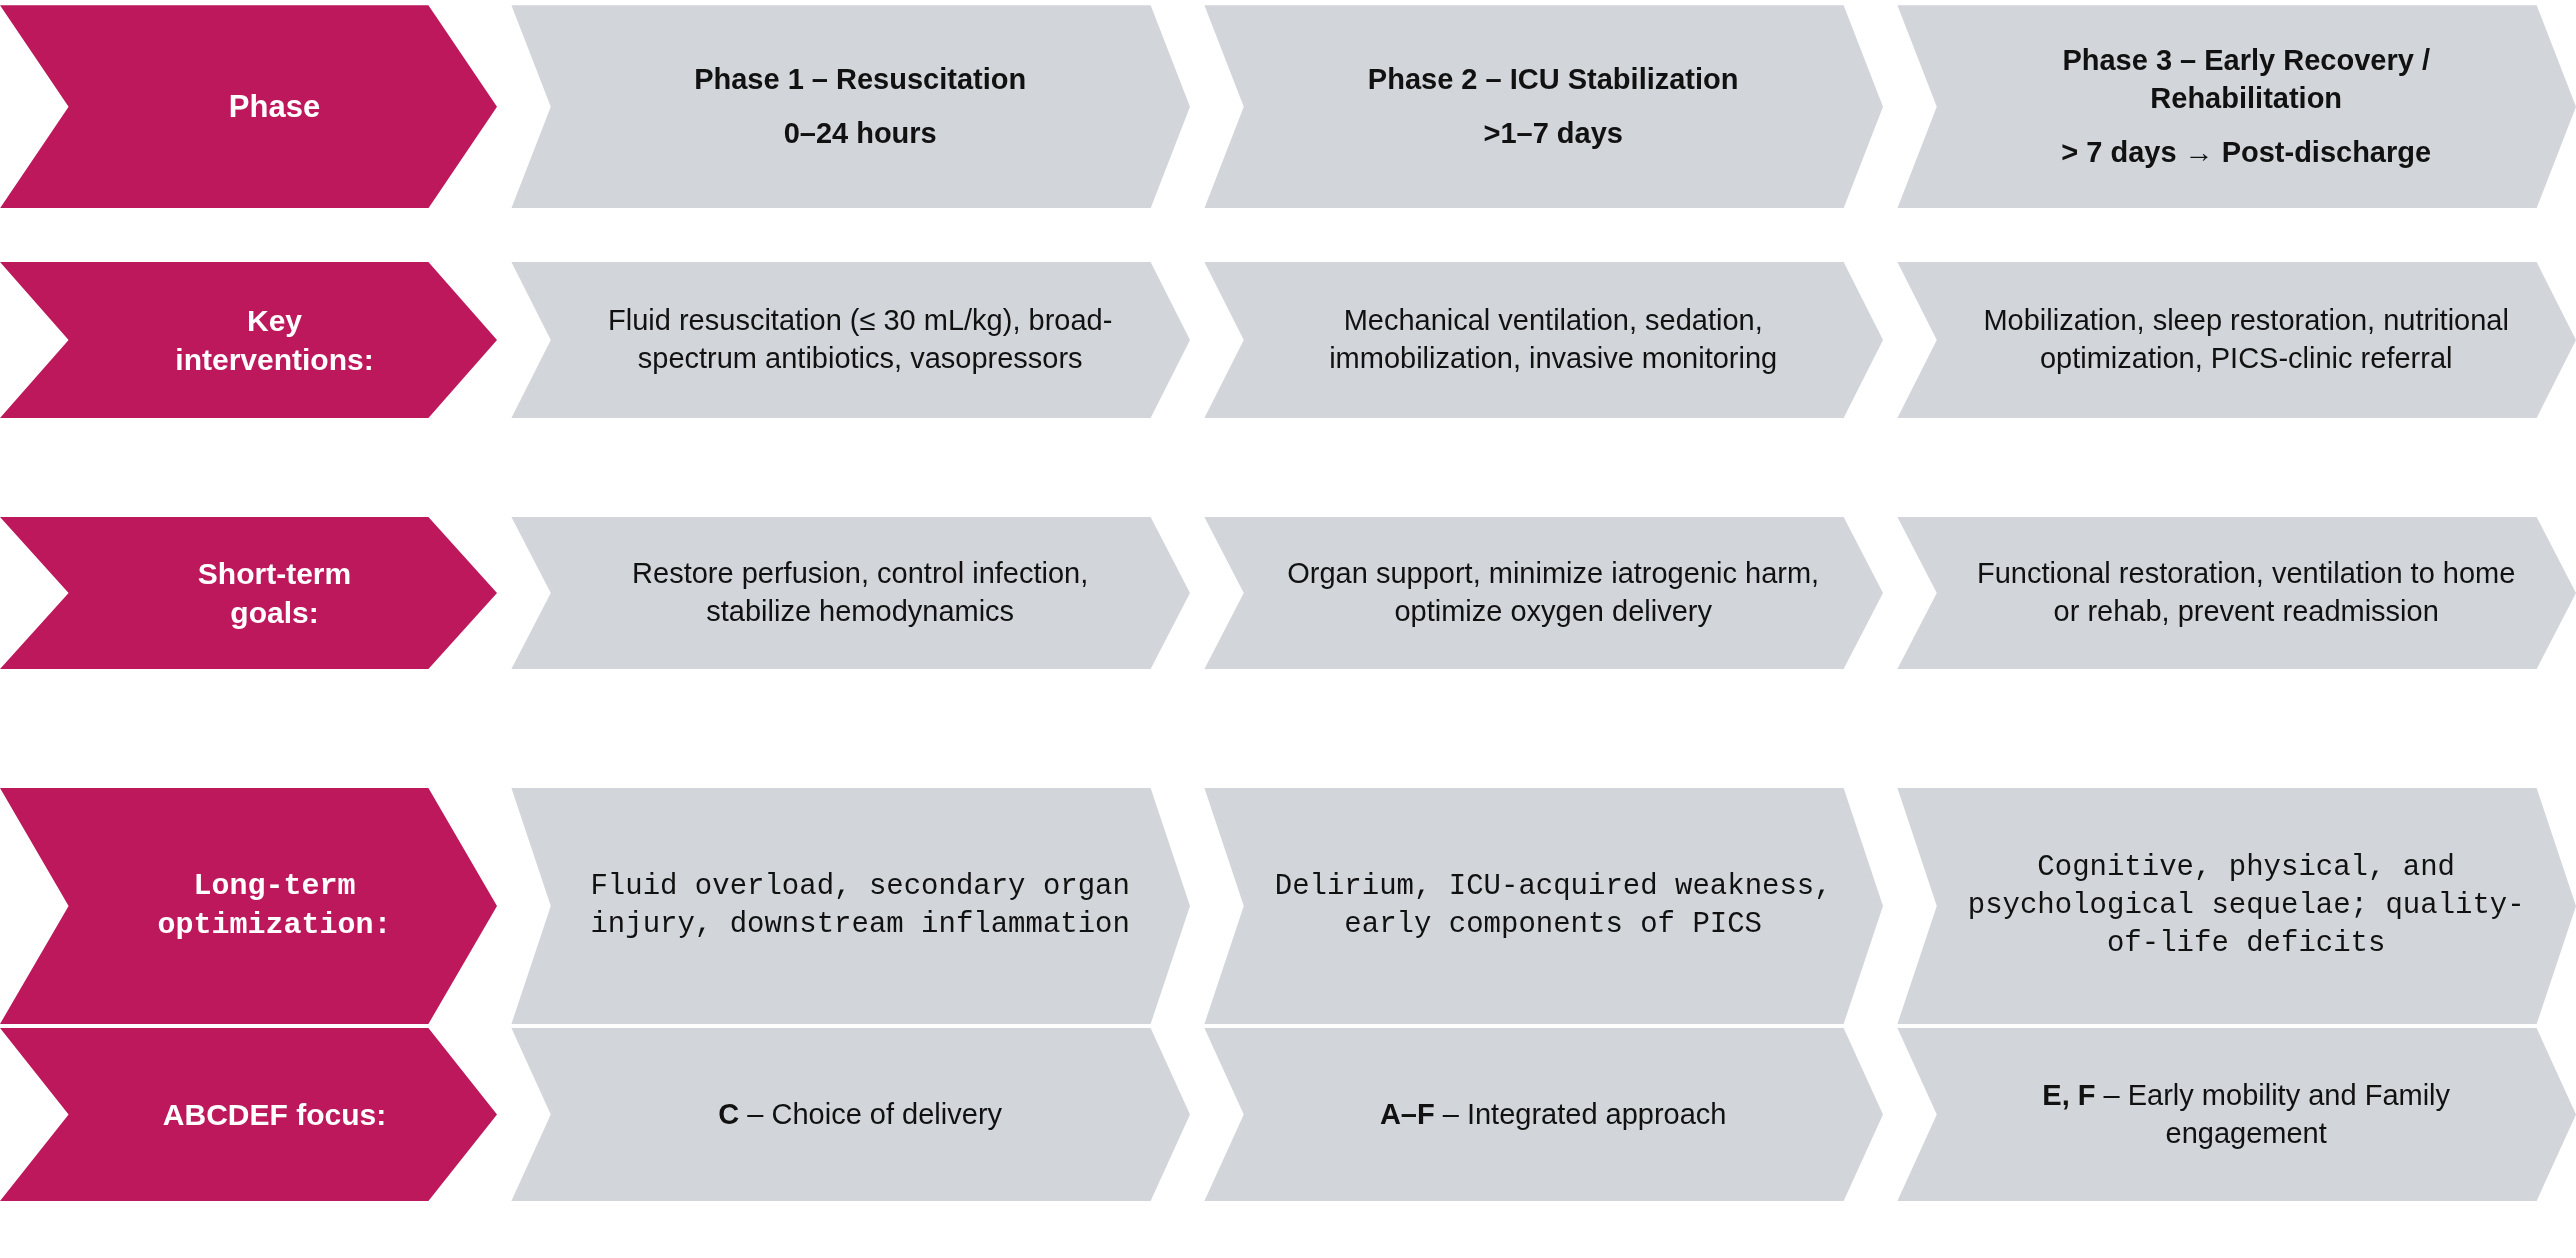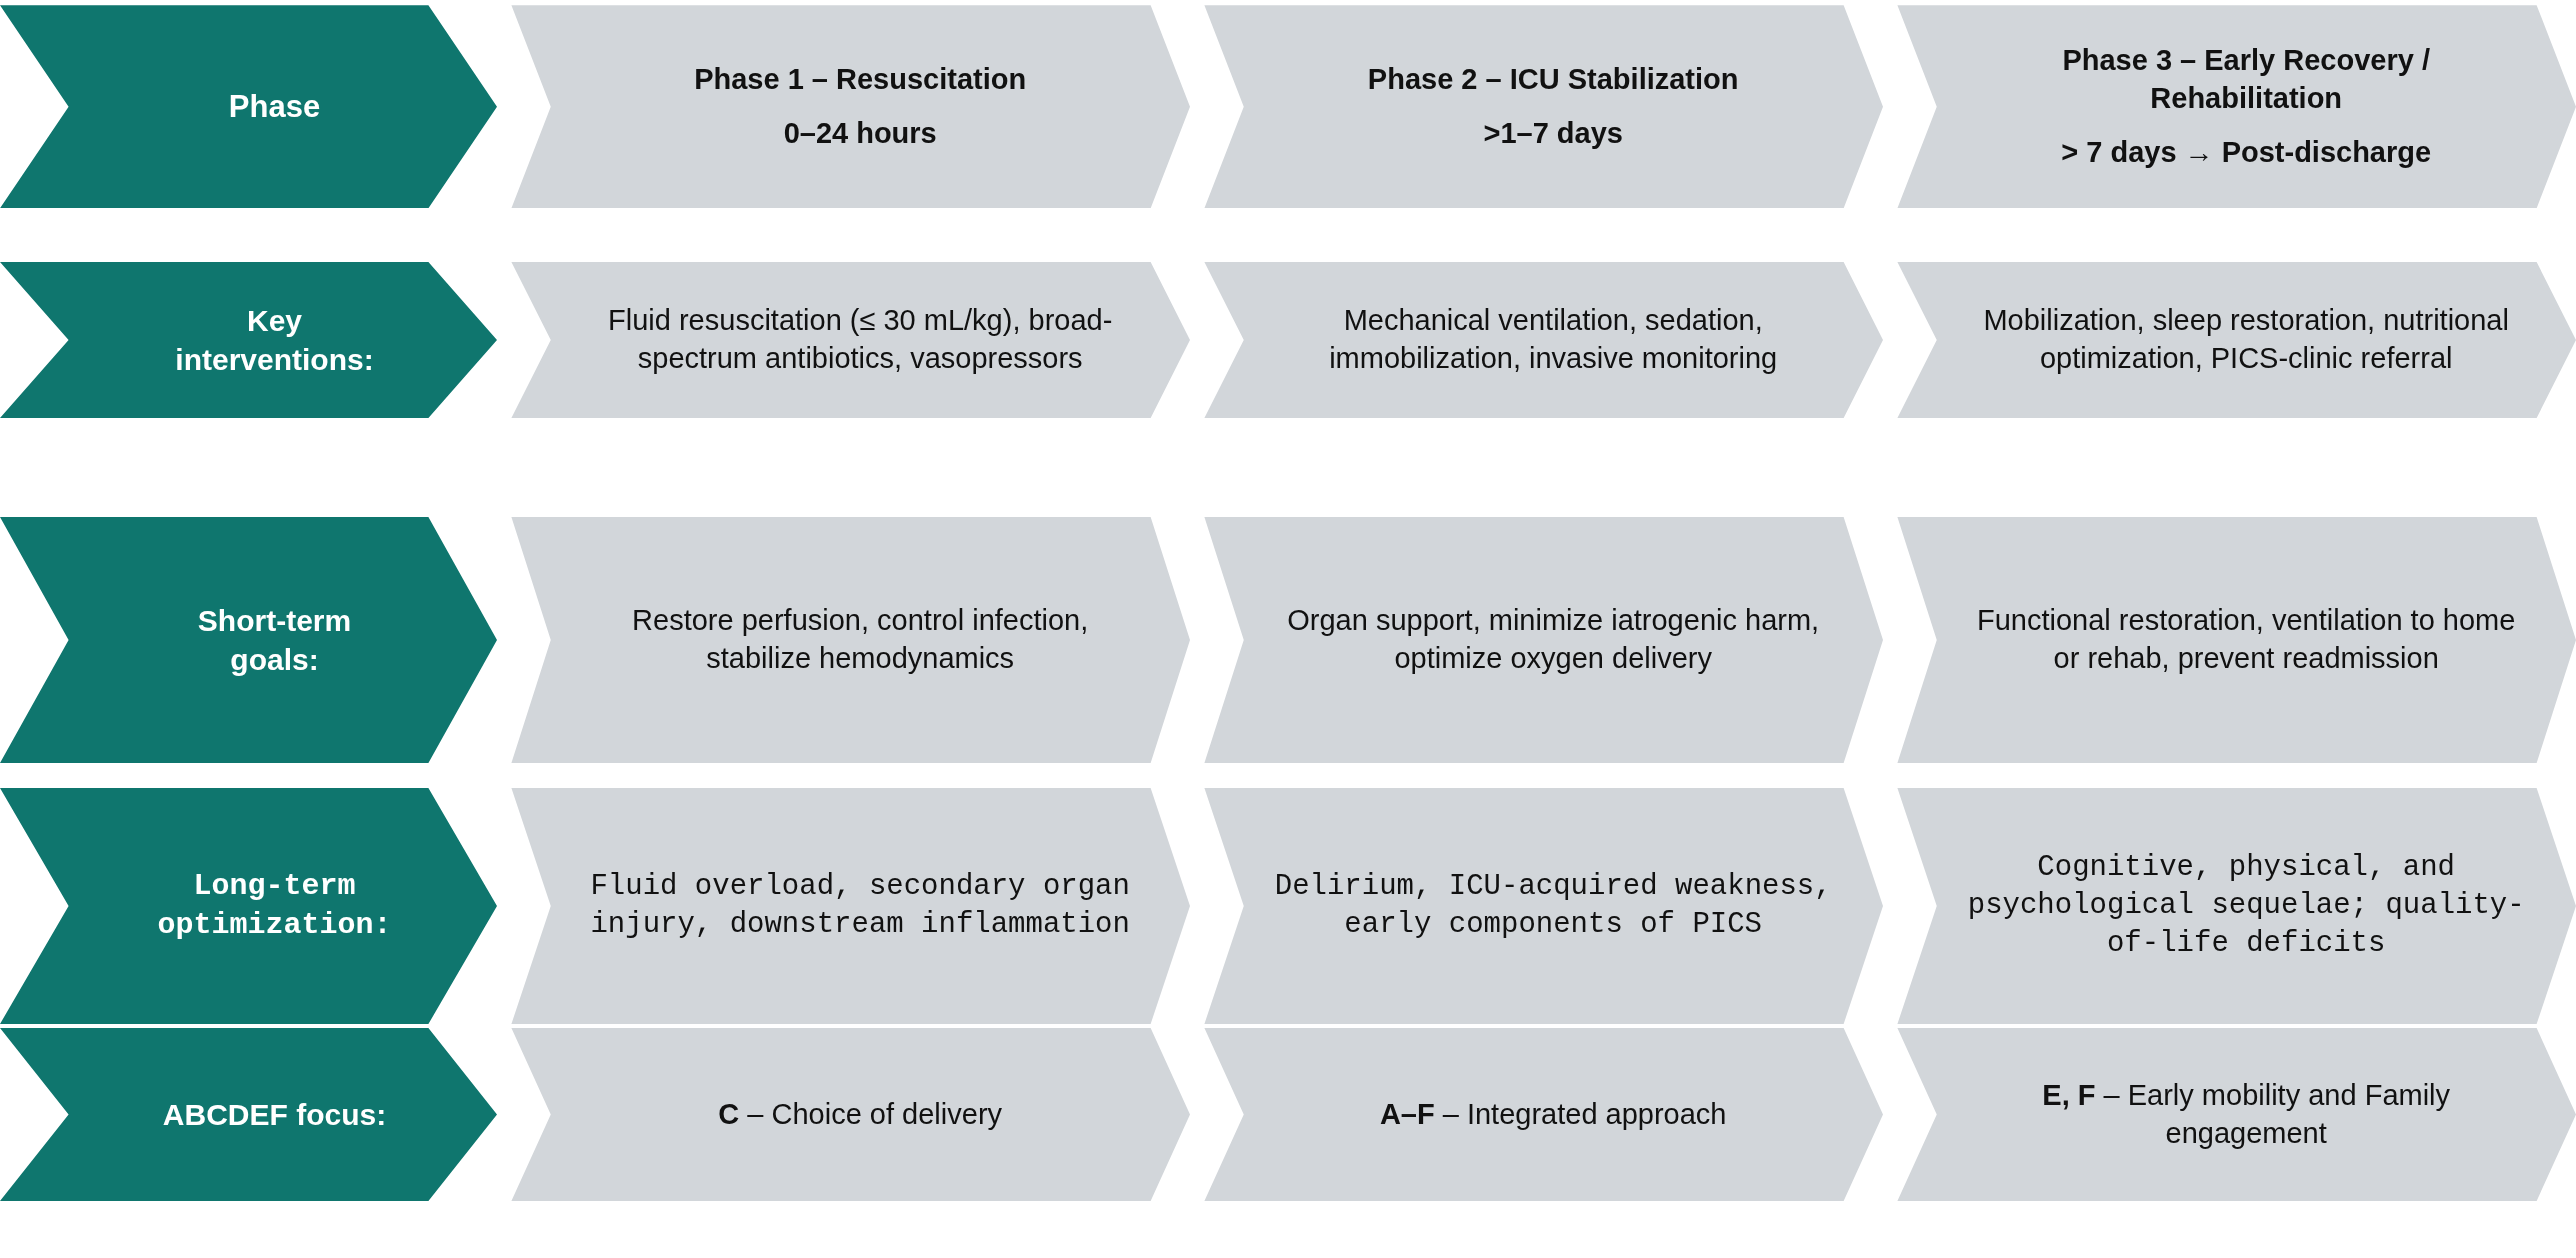--- a/index.html
+++ b/index.html
@@ -37,21 +37,21 @@
     position:relative;
     z-index:2;
     padding:0 17px;
     width:100%;
   }
 
   
   .chev-label {
     width:497px;
     flex:0 0 497px;
-    background:#0f766e;
+    background:#be185d;
     color:#ffffff;
     font-weight:bold;
     font-size:30px;
     clip-path:polygon(0% 0%, 86.2% 0%, 100% 50%, 86.2% 100%, 0% 100%, 13.8% 50%);
     -webkit-clip-path:polygon(0% 0%, 86.2% 0%, 100% 50%, 86.2% 100%, 0% 100%, 13.8% 50%);
   }
   .chev-label .txt { padding:0 26px 0 78px; }
 
   .chev-body {
     flex:1 1 0;
@@ -117,21 +117,21 @@
       <span class="txt">Fluid resuscitation (≤ 30 mL/kg), broad-spectrum antibiotics, vasopressors</span>
     </div>
     <div class="cell chev-body">
       <span class="txt">Mechanical ventilation, sedation, immobilization, invasive monitoring</span>
     </div>
     <div class="cell chev-body">
       <span class="txt">Mobilization, sleep restoration, nutritional optimization, PICS-clinic referral</span>
     </div>
   </div>
 
-  <div class="row" style="top:517px; height:246px;border-radius:27px;">
+  <div class="row" style="top:517px; height:152px;border-radius:27px;">
     <div class="cell chev-label">
       <span class="txt">
         <span class="line">Short-term</span>
         <span class="line">goals:</span>
       </span>
     </div>
     <div class="cell chev-body">
       <span class="txt">Restore perfusion, control infection, stabilize hemodynamics</span>
     </div>
     <div class="cell chev-body">

